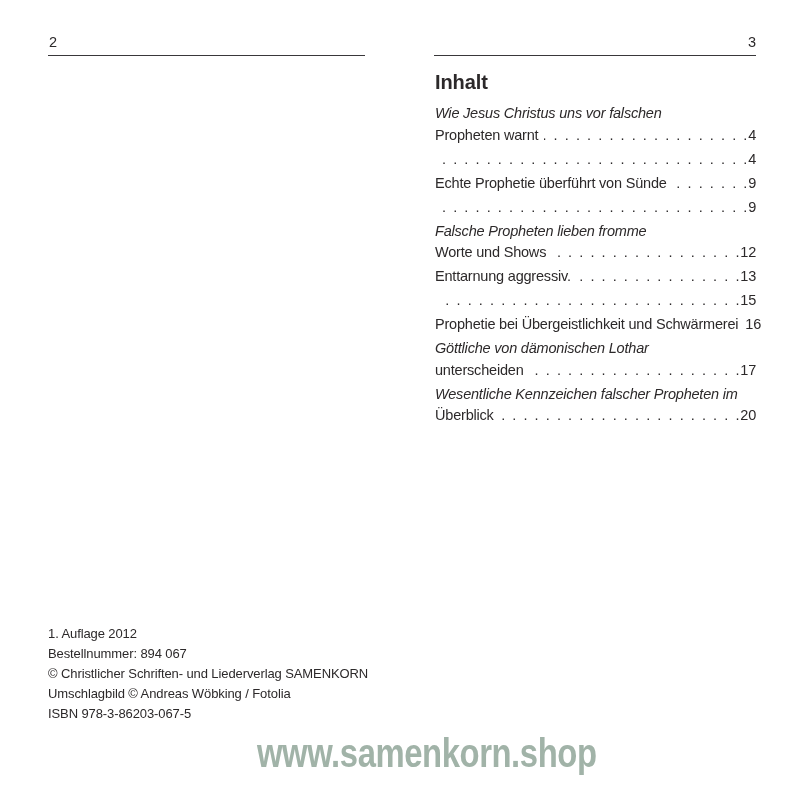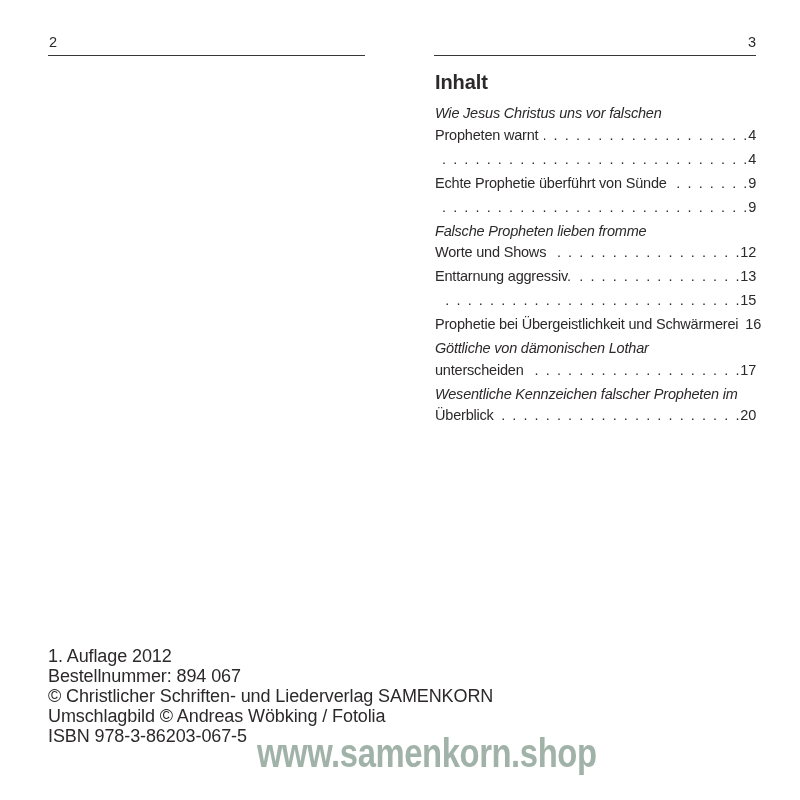--- a/index.html
+++ b/index.html
@@ -34,22 +34,22 @@
   .toc-dots  {
     flex: 1 1 auto; min-width: 0;
     overflow: hidden; white-space: nowrap;
     direction: rtl;
     word-spacing: 3.5px;
     margin-left: 6px; margin-right: 1px;
   }
   .toc-page  { white-space: nowrap; }
 
   #imprint {
-    position: absolute; left: 48px; top: 646px;
-    font-size: 18px; line-height: 20px; letter-spacing: -0.1px;
+    position: absolute; left: 48px; top: 624px;
+    font-size: 13px; line-height: 20px; letter-spacing: -0.1px;
   }
 
   #watermark {
     position: absolute; left: 257px; top: 733px;
     font-size: 40px; font-weight: 700; line-height: 1;
     letter-spacing: -0.5px; white-space: nowrap;
     transform: scaleX(0.82); transform-origin: left center;
   }
 </style>
 </head>

